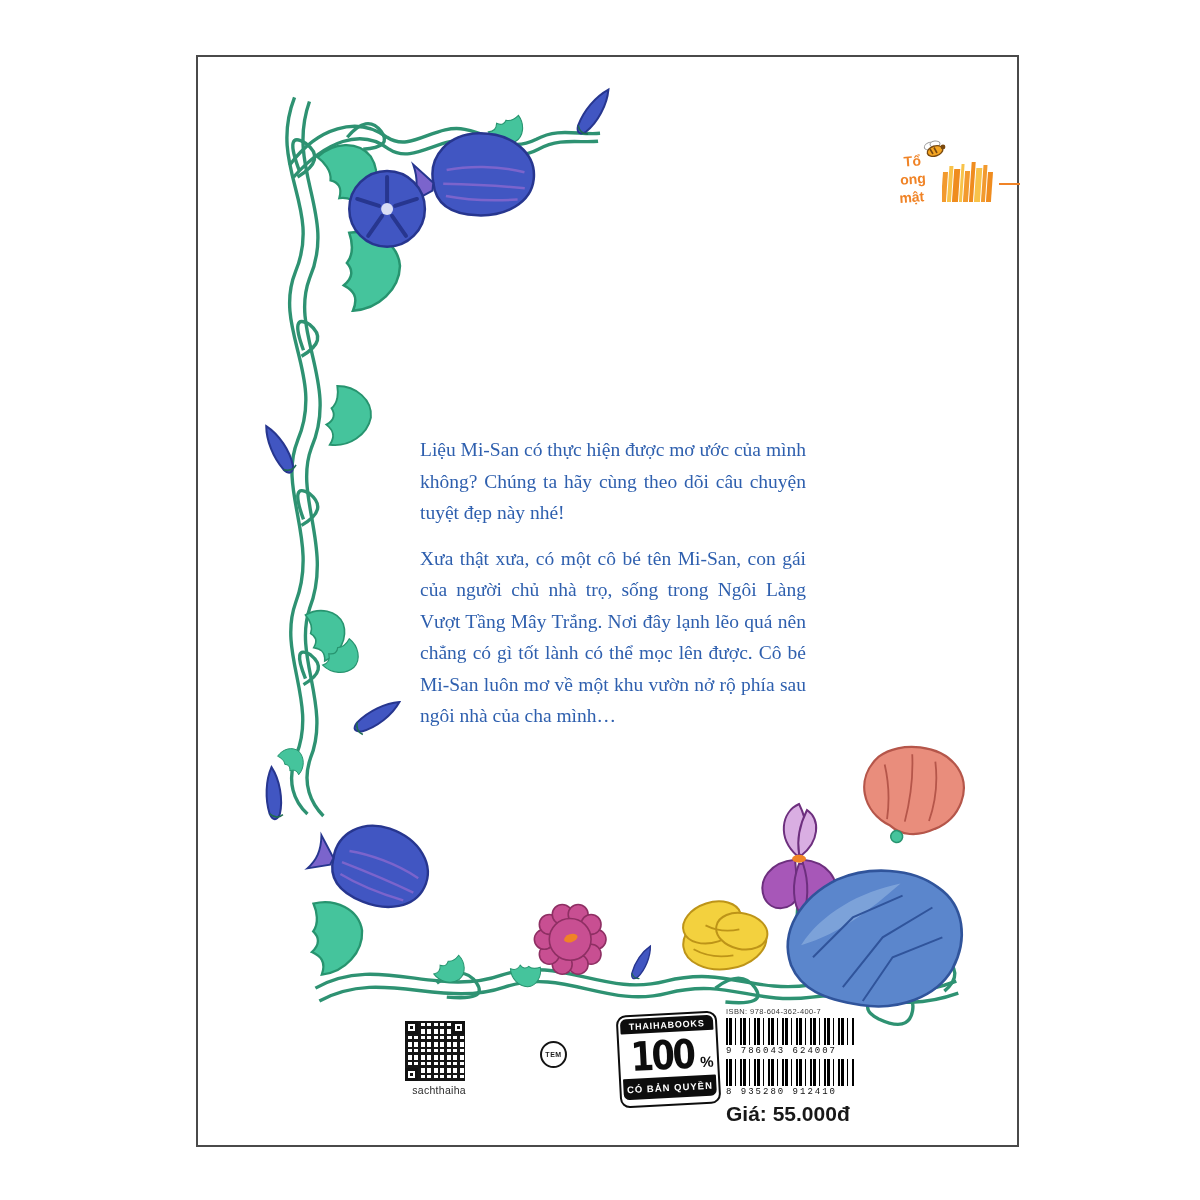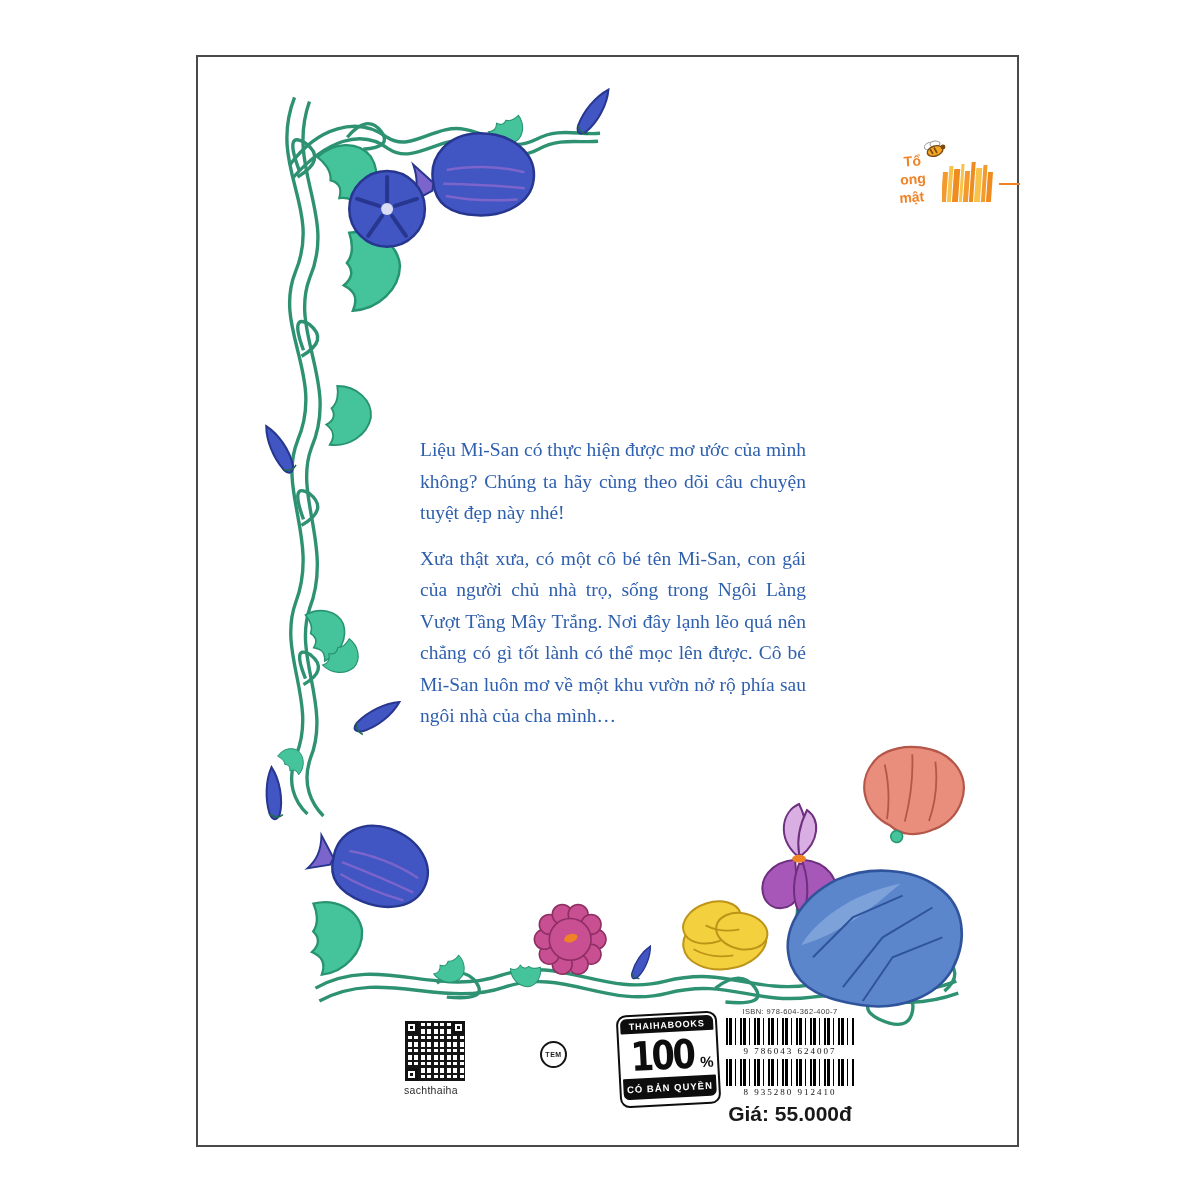--- a/index.html
+++ b/index.html
@@ -50,21 +50,21 @@
   .logo-underline{position:absolute;left:101px;top:41px;width:21px;height:2px;
                   background:var(--logo-orange);}
 
   
   .blurb{position:absolute;left:222px;top:377px;width:386px;color:var(--text-blue);
          font-family:"Liberation Serif","DejaVu Serif",serif;font-size:19.5px;
          line-height:31.5px;text-align:justify;}
   .blurb p{margin:0 0 14px 0;}
 
   
-  .qr-block{position:absolute;left:206px;top:964px;width:62px;text-align:left;}
+  .qr-block{position:absolute;left:206px;top:964px;width:62px;text-align:right;}
   .qr{position:relative;width:60px;height:60px;margin:0 auto;background:
       repeating-linear-gradient(90deg,#151515 0 3px,transparent 3px 7px,#151515 7px 9px,transparent 9px 13px),
       repeating-linear-gradient(0deg,#151515 0 3px,#fff 3px 6px,#151515 6px 8px,#fff 8px 13px);}
   .finder{position:absolute;width:13px;height:13px;border:3px solid #111;background:#fff;box-sizing:border-box;}
   .finder::after{content:"";position:absolute;left:2px;top:2px;width:3px;height:3px;background:#111;}
   .f-tl{left:0;top:0;} .f-tr{right:0;top:0;} .f-bl{left:0;bottom:0;}
   .qr-caption{margin-top:3px;font-size:10.5px;color:#2b2b2b;letter-spacing:.3px;}
 
   .tem{position:absolute;left:342px;top:984px;width:27px;height:27px;border:2.5px solid #141414;
        border-radius:50%;display:flex;align-items:center;justify-content:center;
@@ -76,25 +76,25 @@
              align-items:center;justify-content:center;color:#fff;font-size:9px;font-weight:bold;
              letter-spacing:.8px;}
   .badge-mid{height:45px;display:flex;align-items:center;justify-content:center;color:#0d0d0d;}
   .badge-num{font-family:"DejaVu Sans",sans-serif;font-weight:bold;font-size:40px;
              letter-spacing:-3px;transform:scaleX(.84);}
   .badge-pct{font-size:15px;font-weight:bold;position:relative;top:9px;left:1px;}
   .badge-bot{height:21px;background:#0d0d0d;border-radius:1px 1px 6px 6px;display:flex;
              align-items:center;justify-content:center;color:#fff;font-size:9.5px;font-weight:bold;
              letter-spacing:1px;}
 
-  .code-block{position:absolute;left:528px;top:950px;width:128px;text-align:center;}
+  .code-block{position:absolute;left:528px;top:950px;width:128px;text-align:left;}
   .isbn{font-size:7.5px;color:#3a3a3a;letter-spacing:.4px;margin-bottom:2px;white-space:nowrap;}
   .barcode{height:27px;background:repeating-linear-gradient(90deg,
            #000 0 2px,#fff 2px 3px,#000 3px 6px,#fff 6px 9px,#000 9px 10px,#fff 10px 14px);}
-  .ean{font-family:Liberation Serif, serif;font-size:9px;letter-spacing:2px;color:#111;
+  .ean{font-family:Liberation Mono, monospace;font-size:9px;letter-spacing:2px;color:#111;
        margin:1px 0 3px 0;white-space:nowrap;}
   .price{margin-top:5px;font-size:21px;font-weight:bold;color:#181818;}
 </style>
 </head>
 <body>
 
 <div class="stage">
   <div class="cover">
 
     <svg class="floral" viewBox="0 0 823 1092" aria-hidden="true">

